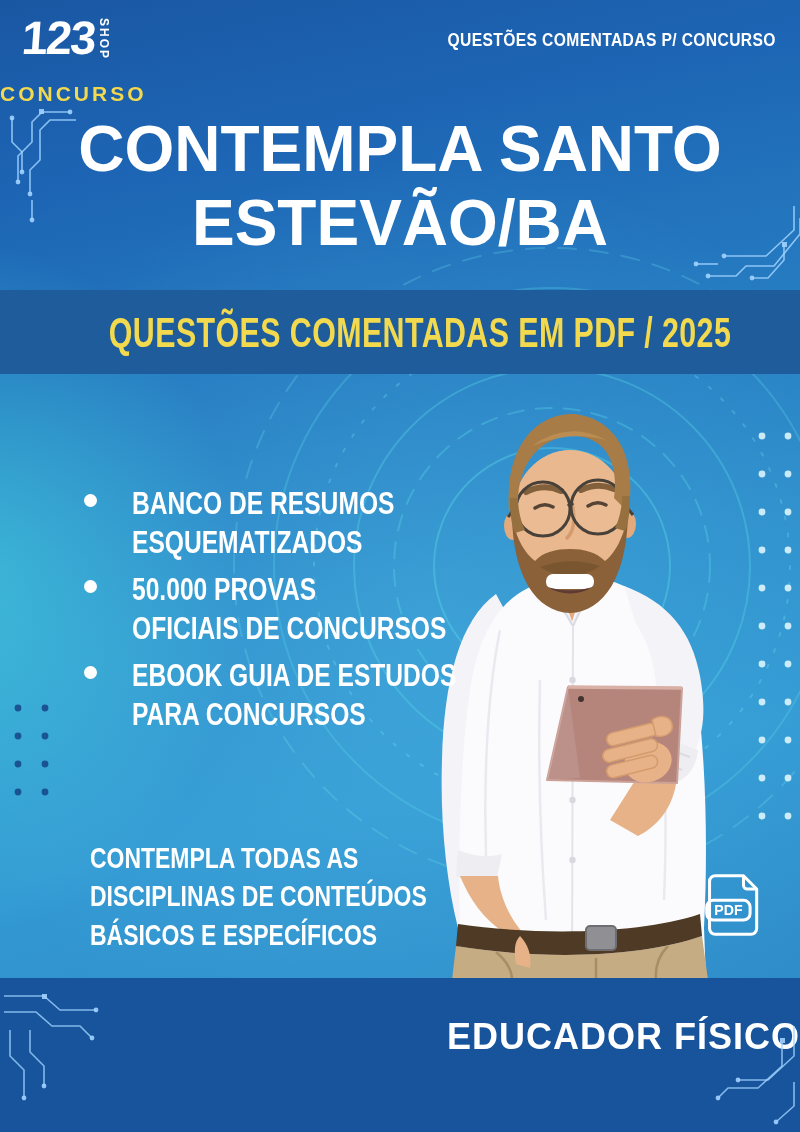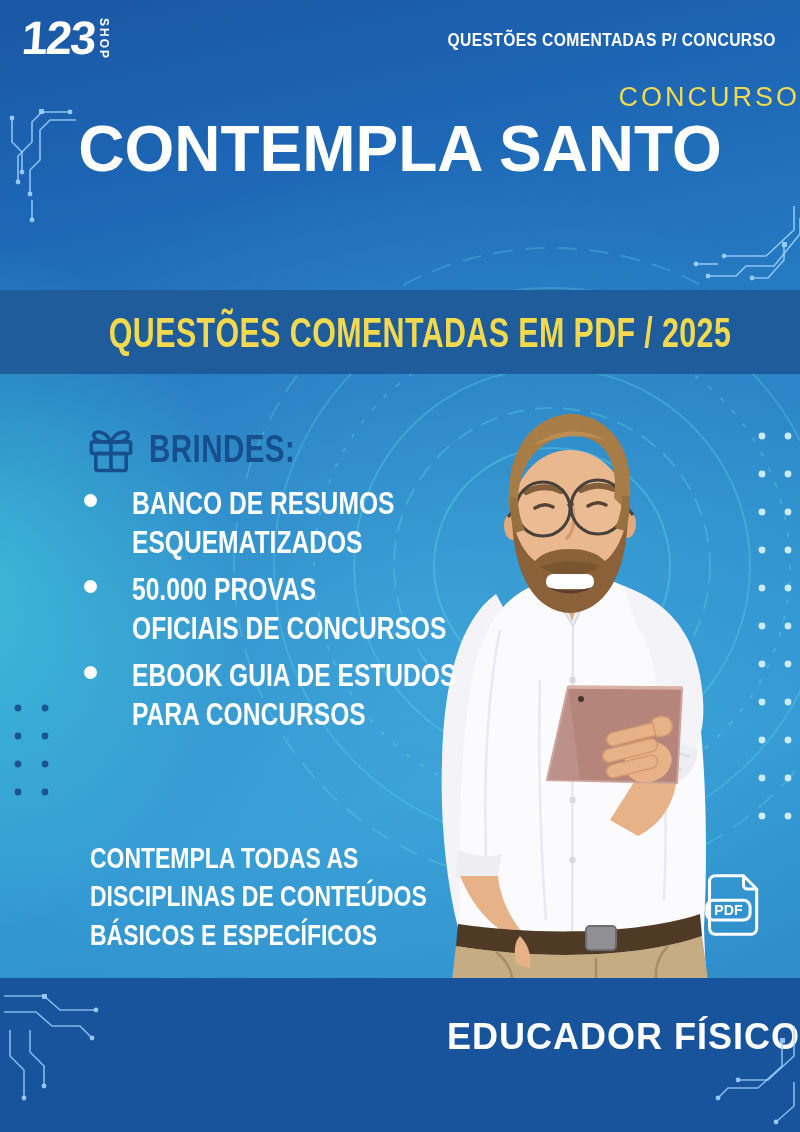--- a/index.html
+++ b/index.html
@@ -16,22 +16,22 @@
   .arcs{left:0;top:0;z-index:1;pointer-events:none;}
   .dots{z-index:2;pointer-events:none;}
   .circuit{z-index:2;pointer-events:none;}
   
   .logo{left:22px;top:16px;z-index:6;display:flex;align-items:flex-start;color:#fff;}
   .logo-num{font-size:47px;font-weight:800;line-height:.92;letter-spacing:-2px;transform:skewX(-4deg);}
   .logo-shop{writing-mode:vertical-rl;font-size:12px;font-weight:800;letter-spacing:2px;margin-left:3px;margin-top:2px;}
   
   .tagline{right:24px;top:30px;z-index:6;color:#fff;font-size:17px;font-weight:800;white-space:nowrap;
     transform:scale(.92,1.12);transform-origin:right center;letter-spacing:.4px;}
-  .kicker{left:0;top:82px;width:100%;text-align:right;z-index:6;color:#f2d94e;
-    font-size:27px;font-weight:400;letter-spacing:3px;}
+  .kicker{left:0;top:82px;width:100%;text-align:left;z-index:6;color:#f2d94e;
+    font-size:21px;font-weight:700;letter-spacing:3px;}
   .title{left:0;top:112px;width:100%;margin:0;text-align:center;z-index:6;color:#fff;
     font-size:64px;font-weight:800;line-height:1.16;letter-spacing:0;}
   .title span{display:block;}
   
   .banner{left:0;top:290px;width:100%;height:84px;background:#1e5c9c;z-index:5;
     display:flex;align-items:center;justify-content:center;padding-left:20px;}
   .banner span{color:#f2d94e;font-size:38px;font-weight:800;white-space:nowrap;
     display:inline-block;transform:scale(.8,1.12);letter-spacing:.5px;}
   
   .sect-head{display:flex;align-items:center;gap:13px;z-index:6;}
@@ -152,38 +152,27 @@
     <span class="logo-num">123</span>
     <span class="logo-shop">SHOP</span>
   </div>
 
   <div class="abs tagline">QUESTÕES COMENTADAS P/ CONCURSO</div>
 
   <div class="abs kicker">CONCURSO</div>
 
   <h1 class="abs title">
     <span>CONTEMPLA SANTO</span>
+    <span>ESTEVÃO/BA</span>
   </h1>
 
   <div class="abs banner">
     <span>QUESTÕES COMENTADAS EM PDF / 2025</span>
   </div>
 
-  <div class="abs sect-head brindes-head">
-    <svg width="50" height="50" viewBox="0 0 56 56">
-      <g stroke="#174e8c" stroke-width="4" fill="none" stroke-linejoin="round">
-        <rect x="6" y="20" width="44" height="13" rx="2"></rect>
-        <rect x="11" y="33" width="34" height="19" rx="2"></rect>
-        <path d="M28,20 V52"></path>
-        <path d="M28,20 C20,4 4,8 10,16 C14,21 23,21 28,20 Z"></path>
-        <path d="M28,20 C36,4 52,8 46,16 C42,21 33,21 28,20 Z"></path>
-      </g>
-    </svg>
-    <span class="hd">BRINDES:</span>
-  </div>
 
   <ul class="abs bullets">
     <li>
       <span class="bdot"></span>
       <span class="btxt">
         <span>BANCO DE RESUMOS</span>
         <span>ESQUEMATIZADOS</span>
       </span>
     </li>
     <li>

